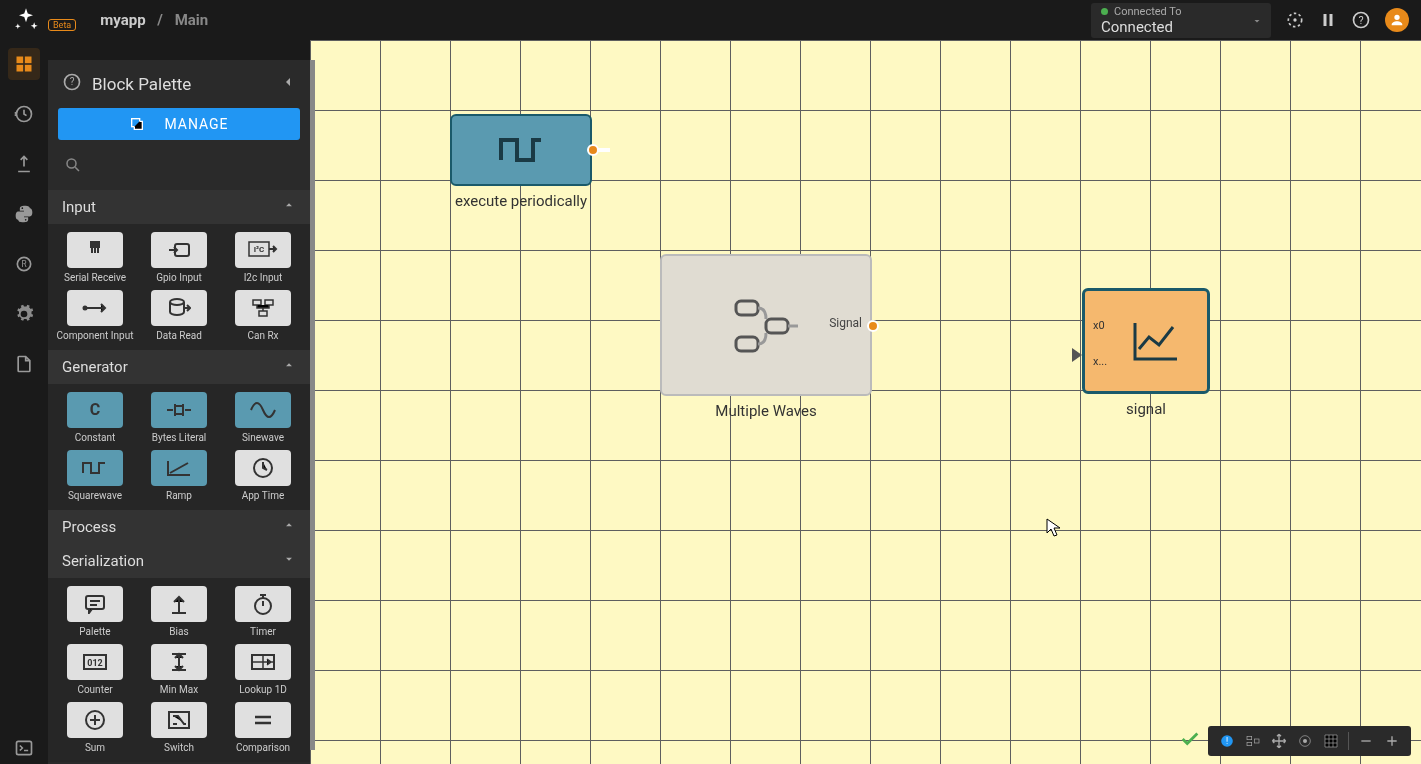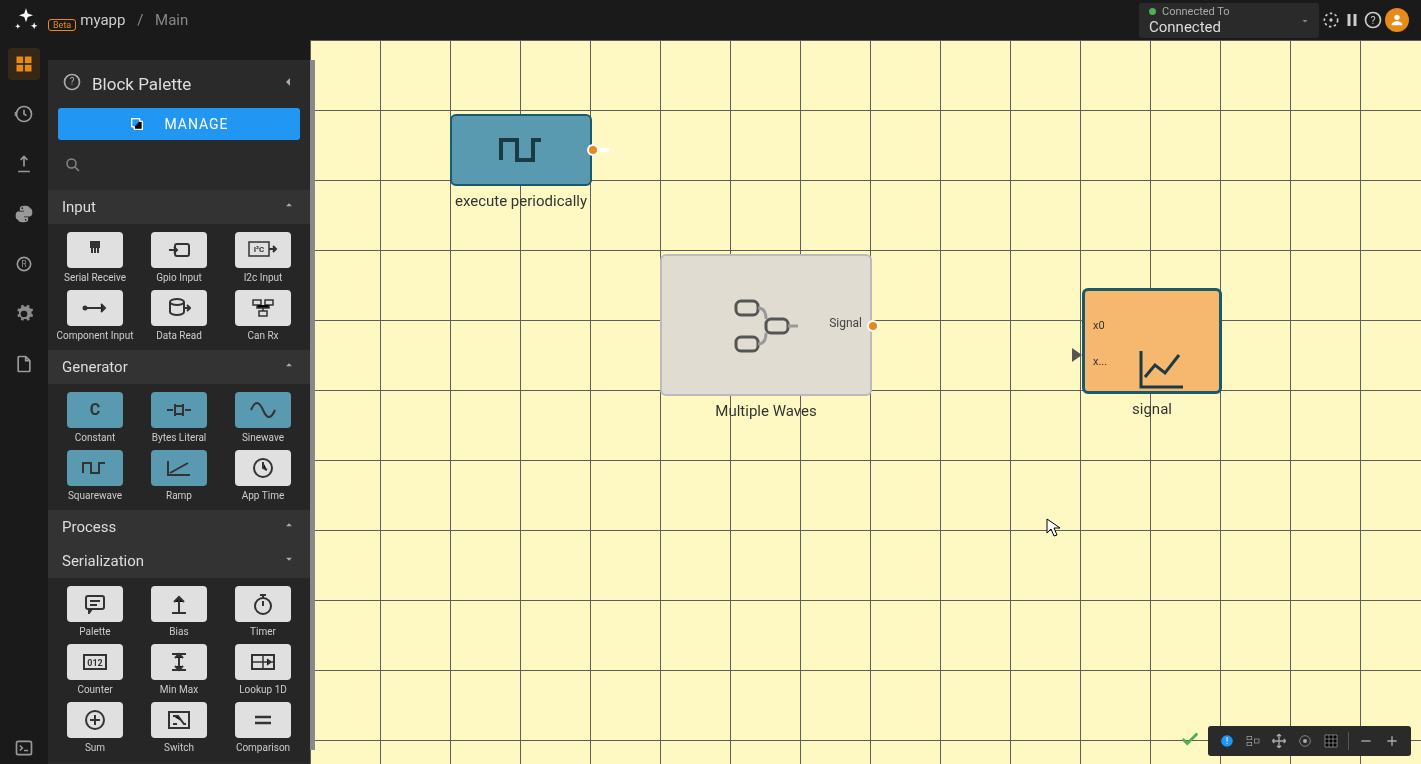--- a/index.html
+++ b/index.html
@@ -3,24 +3,24 @@
 <meta charset="utf-8">
 <style>
 * { margin:0; padding:0; box-sizing:border-box; font-family:-apple-system,BlinkMacSystemFont,"Segoe UI",Roboto,sans-serif; }
 body { background:#6a6a6a; width:1421px; height:764px; overflow:hidden; }
 
 
 .topbar { position:absolute; top:0; left:0; right:0; height:40px; background:#1a1a1a; display:flex; align-items:center; padding:0 12px; color:#ccc; }
 .logo { display:flex; align-items:center; gap:6px; }
 .logo svg { color:#fff; }
 .beta-pill { border:1px solid #e88a1a; color:#e88a1a; font-size:9px; padding:0 4px; border-radius:3px; margin-left:2px; margin-top:10px;}
-.crumb { margin-left:4px; font-size:15px; }
+.crumb { margin-left:24px; font-size:15px;font-weight:bold; }
 .crumb .sep { margin:0 8px; color:#888; }
 .crumb .cur { color:#888; }
-.topbar-right { margin-left:auto; display:flex; align-items:center; gap:2px; }
+.topbar-right { margin-left:auto; display:flex; align-items:center; gap:14px; }
 .conn-box { background:#2a2a2a; padding:2px 30px 2px 10px; border-radius:3px; position:relative; min-width:180px; }
 .conn-box .lbl { font-size:11px; color:#aaa; }
 .conn-box .val { font-size:15px; color:#ddd; }
 .conn-box::before { content:''; position:absolute; left:0; top:7px; width:6px;height:6px;background:#4caf50;border-radius:50%; display:none;}
 .conn-status-dot{display:inline-block;width:7px;height:7px;background:#4caf50;border-radius:50%;margin-right:6px;vertical-align:middle;}
 .icon-btn { color:#ccc; cursor:pointer; display:flex; }
 .avatar { width:24px; height:24px; background:#e88a1a; border-radius:50%; display:flex; align-items:center; justify-content:center; }
 .avatar svg{color:#fff;}
 
 
@@ -450,21 +450,21 @@
         <rect x="10" y="42" width="22" height="14" rx="5" fill="none" stroke="#555" stroke-width="3"></rect>
         <path fill="none" stroke="#999" stroke-width="3" d="M32 13 Q40 13 40 24 M32 49 Q40 49 40 38 M62 31 L72 31"></path>
       </svg>
     </div>
     <div class="port" style="right:-7px;top:66px"></div>
     <div style="position:absolute;right:10px;top:62px;font-size:12px;color:#444">Signal</div>
     <div class="node-label">Multiple Waves</div>
   </div>
 
   <div class="node node-sig" style="left:772px;top:248px">
-    <div class="node-box" style="width:140px;height:106px;position:relative;align-items:flex-end;">
+    <div class="node-box" style="width:128px;height:106px;position:relative;">
       <div style="position:absolute;left:8px;top:28px;font-size:11px;color:#333">x0</div>
       <div style="position:absolute;left:8px;top:64px;font-size:11px;color:#333">x...</div>
       <svg width="50" height="44" viewBox="0 0 50 44" style="margin-left:20px">
           <path fill="none" stroke="#1a3a45" stroke-width="3" d="M4 4 L4 40 L46 40 M8 30 L18 18 L28 26 L42 8"></path>
         </svg>
     </div>
     <svg style="position:absolute;left:-10px;top:60px" width="12" height="14">
         <path fill="#555" d="M0 0L10 7L0 14z"></path>
       </svg>
     <div class="node-label">signal</div>

